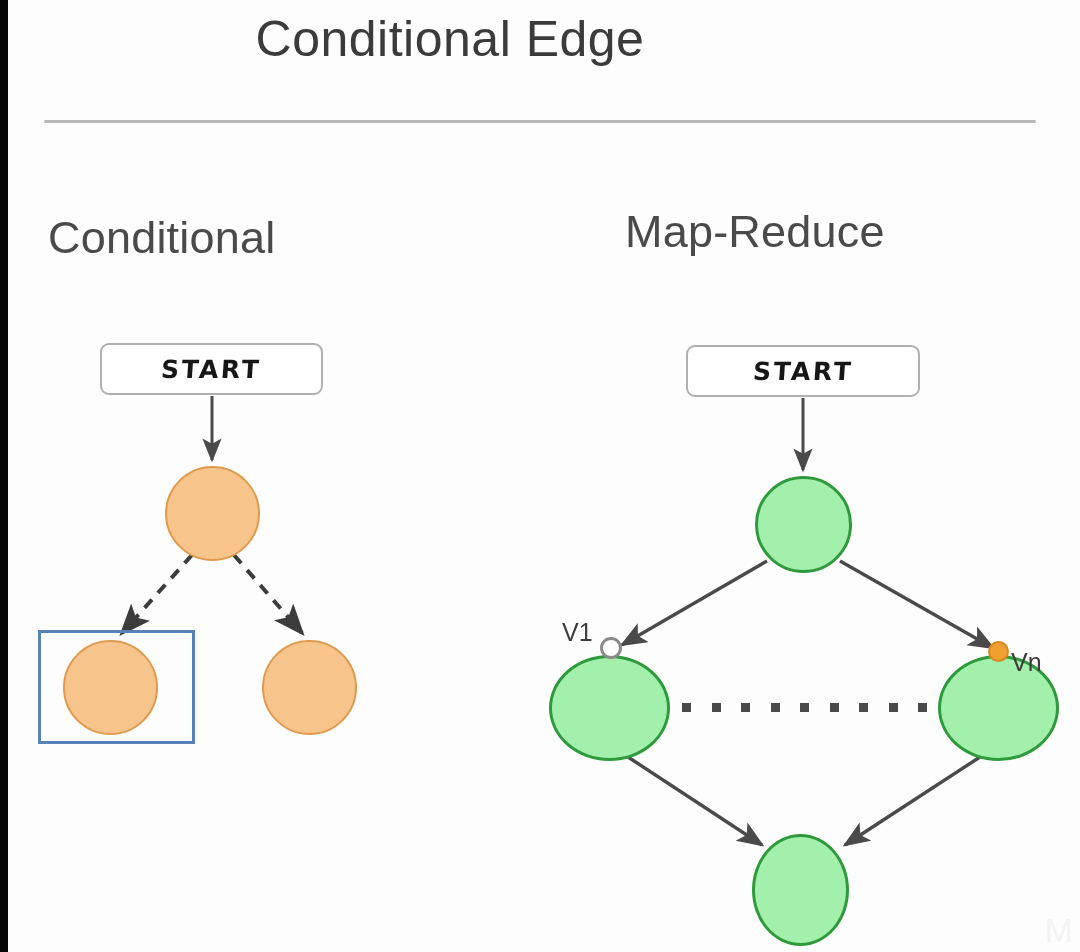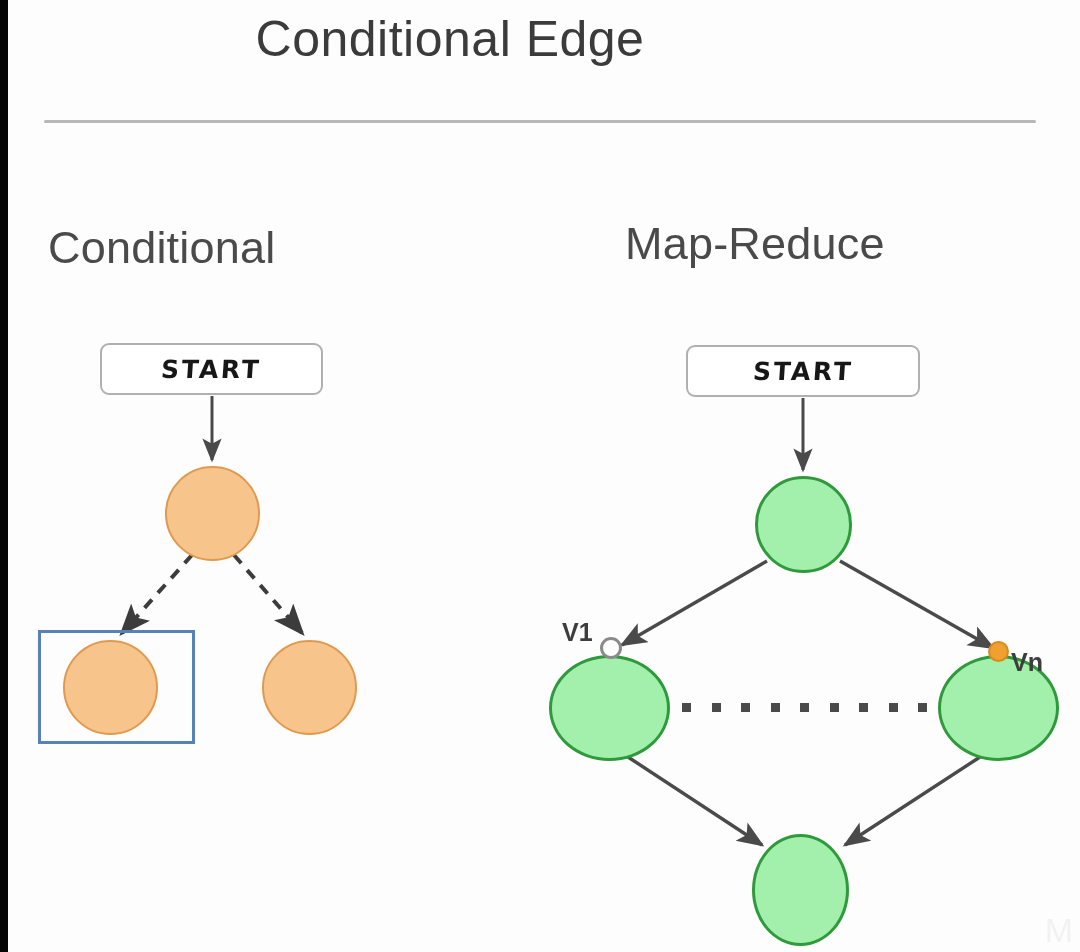--- a/index.html
+++ b/index.html
@@ -45,22 +45,22 @@
     border-radius: 2px;
   }
   .panel-heading {
     position: absolute;
     font-size: 45px;
     font-weight: 400;
     color: #4a4a4a;
     letter-spacing: 0.2px;
     white-space: nowrap;
   }
-  .heading-left  { left: 48px;  top: 222px; }
-  .heading-right { left: 625px; top: 206px; margin-top: 12px; }
+  .heading-left  { left: 48px;  top: 212px; }
+  .heading-right { left: 625px; top: 206px; }
 
   
   .start-box {
     position: absolute;
     box-sizing: border-box;
     border: 2px solid #b0b0b0;
     border-radius: 9px;
     background: #ffffff;
     display: flex;
     align-items: center;
@@ -113,21 +113,21 @@
   .handle-orange {
     background: #f0a030;
     border: 2px solid #d88a1c;
   }
 
   
   .node-caption {
     position: absolute;
     font-size: 25px;
     color: #3d3d3d;
-    font-weight: 700;
+    font-weight: 400;
     white-space: nowrap;
   }
 
   
   .dot-square {
     position: absolute;
     width: 9px; height: 9px;
     background: #4a4a4a;
   }
 

